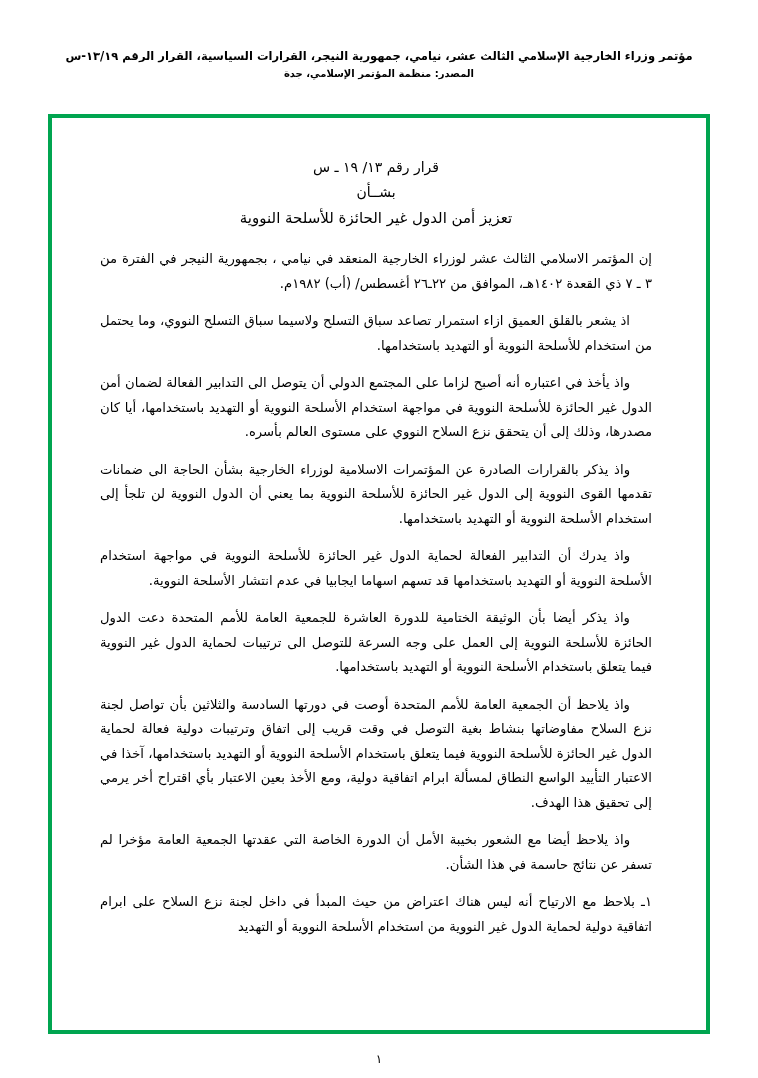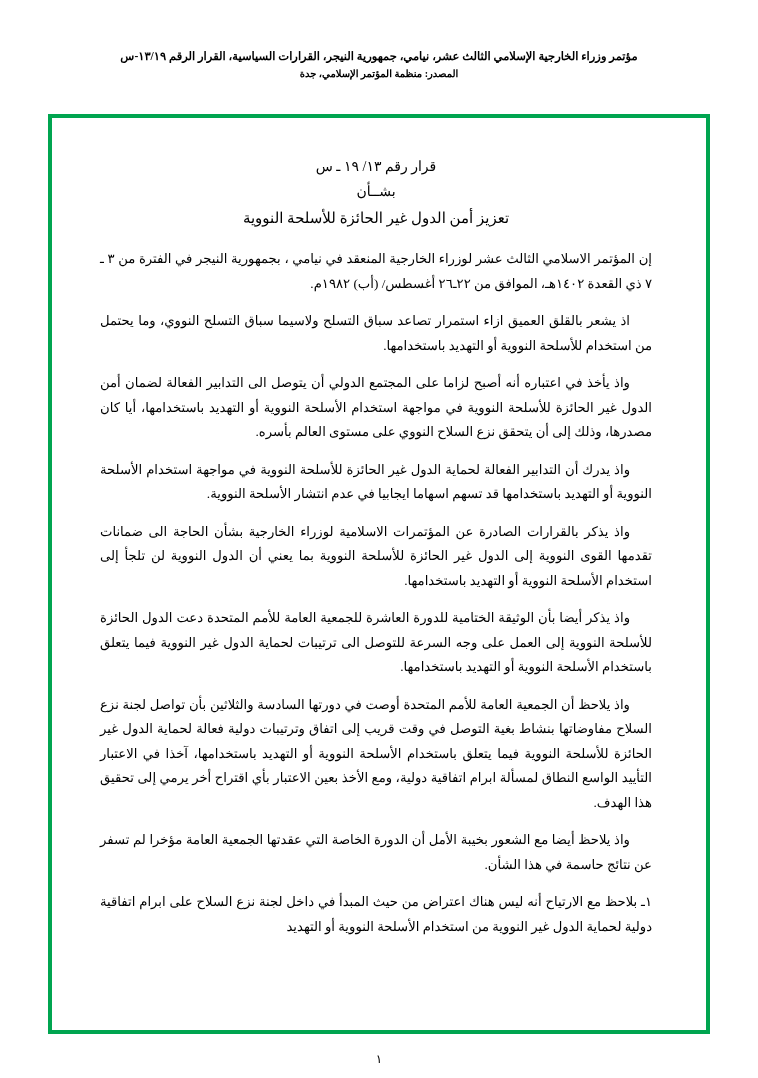--- a/index.html
+++ b/index.html
@@ -13,21 +13,20 @@
     position: relative;
     font-family: "DejaVu Sans", "Liberation Sans", sans-serif;
     color: #000000;
     overflow: hidden;
   }
   .page {
     width: 758px;
     height: 1078px;
     position: relative;
     box-sizing: border-box;
-    font-family: Liberation Serif, serif;
   }
   .header {
     position: absolute;
     top: 48px;
     left: 0;
     width: 758px;
     text-align: center;
     direction: rtl;
   }
   .header .line1 {
@@ -130,22 +129,22 @@
 
     <div class="title-block">
       <div class="decree-no">قرار رقم ١٣/ ١٩ ـ س</div>
       <div class="about">بشــأن</div>
       <div class="subject-1">تعزيز أمن الدول غير الحائزة للأسلحة النووية</div>
     </div>
 
     <p class="para first">إن المؤتمر الاسلامي الثالث عشر لوزراء الخارجية المنعقد في نيامي ، بجمهورية النيجر في الفترة من ٣ ـ ٧ ذي القعدة ١٤٠٢هـ، الموافق من ٢٢ـ٢٦ أغسطس/ (أب) ١٩٨٢م.</p>
     <p class="para indent">اذ يشعر بالقلق العميق ازاء استمرار تصاعد سباق التسلح ولاسيما سباق التسلح النووي، وما يحتمل من استخدام للأسلحة النووية أو التهديد باستخدامها.</p>
     <p class="para indent">واذ يأخذ في اعتباره أنه أصبح لزاما على المجتمع الدولي أن يتوصل الى التدابير الفعالة لضمان أمن الدول غير الحائزة للأسلحة النووية في مواجهة استخدام الأسلحة النووية أو التهديد باستخدامها، أيا كان مصدرها، وذلك إلى أن يتحقق نزع السلاح النووي على مستوى العالم بأسره.</p>
+    <p class="para indent">واذ يذكر بالقرارات الصادرة عن المؤتمرات الاسلامية لوزراء الخارجية بشأن الحاجة الى ضمانات تقدمها القوى النووية إلى الدول غير الحائزة للأسلحة النووية بما يعني أن الدول النووية لن تلجأ إلى استخدام الأسلحة النووية أو التهديد باستخدامها.</p>
     <p class="para indent">واذ يدرك أن التدابير الفعالة لحماية الدول غير الحائزة للأسلحة النووية في مواجهة استخدام الأسلحة النووية أو التهديد باستخدامها قد تسهم اسهاما ايجابيا في عدم انتشار الأسلحة النووية.</p>
-    <p class="para indent">واذ يذكر بالقرارات الصادرة عن المؤتمرات الاسلامية لوزراء الخارجية بشأن الحاجة الى ضمانات تقدمها القوى النووية إلى الدول غير الحائزة للأسلحة النووية بما يعني أن الدول النووية لن تلجأ إلى استخدام الأسلحة النووية أو التهديد باستخدامها.</p>
     <p class="para indent">واذ يذكر أيضا بأن الوثيقة الختامية للدورة العاشرة للجمعية العامة للأمم المتحدة دعت الدول الحائزة للأسلحة النووية إلى العمل على وجه السرعة للتوصل الى ترتيبات لحماية الدول غير النووية فيما يتعلق باستخدام الأسلحة النووية أو التهديد باستخدامها.</p>
     <p class="para indent">واذ يلاحظ أن الجمعية العامة للأمم المتحدة أوصت في دورتها السادسة والثلاثين بأن تواصل لجنة نزع السلاح مفاوضاتها بنشاط بغية التوصل في وقت قريب إلى اتفاق وترتيبات دولية فعالة لحماية الدول غير الحائزة للأسلحة النووية فيما يتعلق باستخدام الأسلحة النووية أو التهديد باستخدامها، آخذا في الاعتبار التأييد الواسع النطاق لمسألة ابرام اتفاقية دولية، ومع الأخذ بعين الاعتبار بأي اقتراح أخر يرمي إلى تحقيق هذا الهدف.</p>
     <p class="para indent">واذ يلاحظ أيضا مع الشعور بخيبة الأمل أن الدورة الخاصة التي عقدتها الجمعية العامة مؤخرا لم تسفر عن نتائج حاسمة في هذا الشأن.</p>
 
     <div class="numbered">
       <span class="num">١ـ</span>
       <span>بلاحظ مع الارتياح أنه ليس هناك اعتراض من حيث المبدأ في داخل لجنة نزع السلاح على ابرام اتفاقية دولية لحماية الدول غير النووية من استخدام الأسلحة النووية أو التهديد</span>
     </div>
 
   </div>

